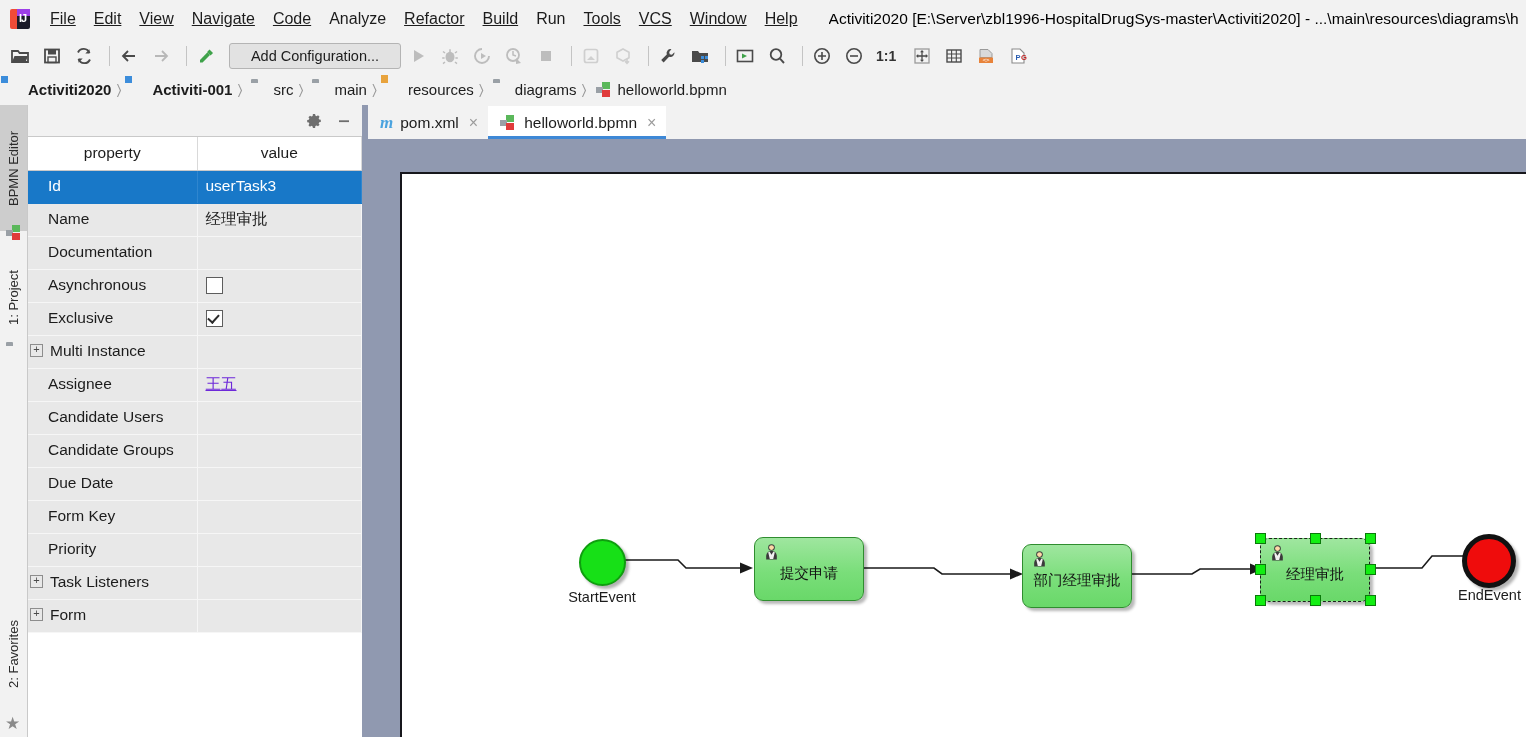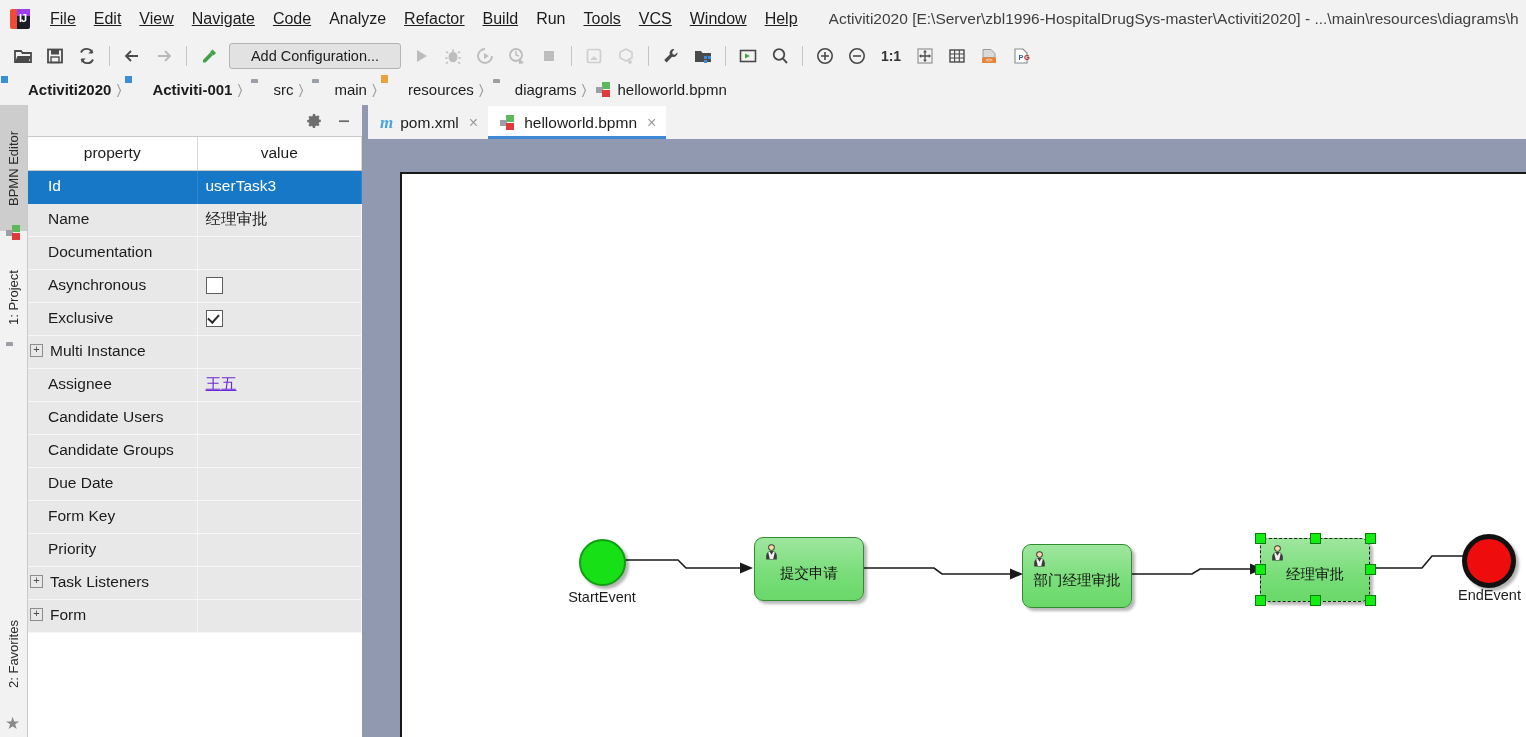--- a/index.html
+++ b/index.html
@@ -33,35 +33,35 @@
   .app-logo .lg-txt { position:absolute; left:10px; top:4px; color:#fff; font-size:11px; font-weight:bold; letter-spacing:-1px;}
 
   .menubar { display: flex; align-items: center; height: 38px; }
   .menu-item {
     padding: 3px 9px; font-size: 16px; color: #1c1c1c; cursor: default;
     white-space: nowrap;
   }
   .menu-item .u { text-decoration: underline; }
 
   .window-title {
-    margin-left: 22px; font-size: 15.5px; color: #404040;
+    margin-left: 22px; font-size: 15.5px; color: #000000;
     white-space: nowrap; overflow: hidden;
     flex: 1 1 auto;
   }
 
   
   .toolbar {
     position: absolute; left: 0; top: 38px; width: 1526px; height: 36px;
     background: #f2f2f2; display: flex; align-items: center;
     border-bottom: 1px solid #d6d6d6;
     overflow: hidden;
   }
   .tb-btn {
     width: 26px; height: 26px; margin: 0 3px;
-    display: flex; align-items: center; justify-content: center;
+    display: flex; align-items: center; 
     flex: 0 0 auto; border-radius: 3px;
   }
   .tb-btn:first-child { margin-left: 10px; }
   .tb-sep { width: 1px; height: 20px; background: #c4c4c4; margin: 0 6px; flex: 0 0 auto; }
   .tb-config {
     height: 24px; min-width: 150px; padding: 0 10px; margin: 0 4px;
     background: #e2e2e2; border: 1px solid #b4b4b4; border-radius: 3px;
     font-size: 14.5px; color: #1c1c1c;
     display: flex; align-items: center; justify-content: center;
     flex: 0 0 auto;

